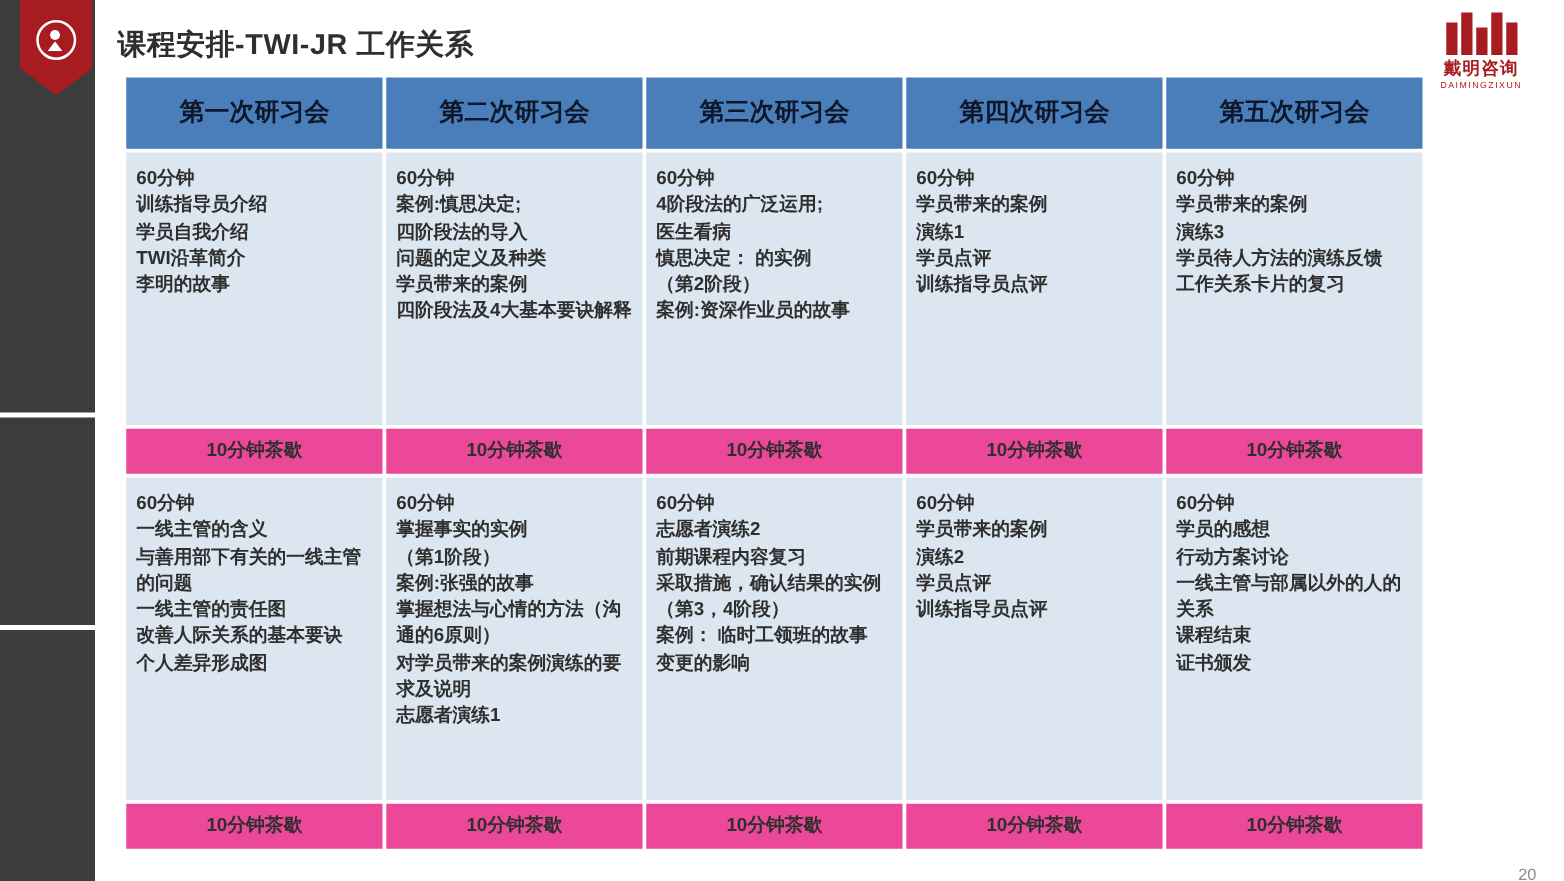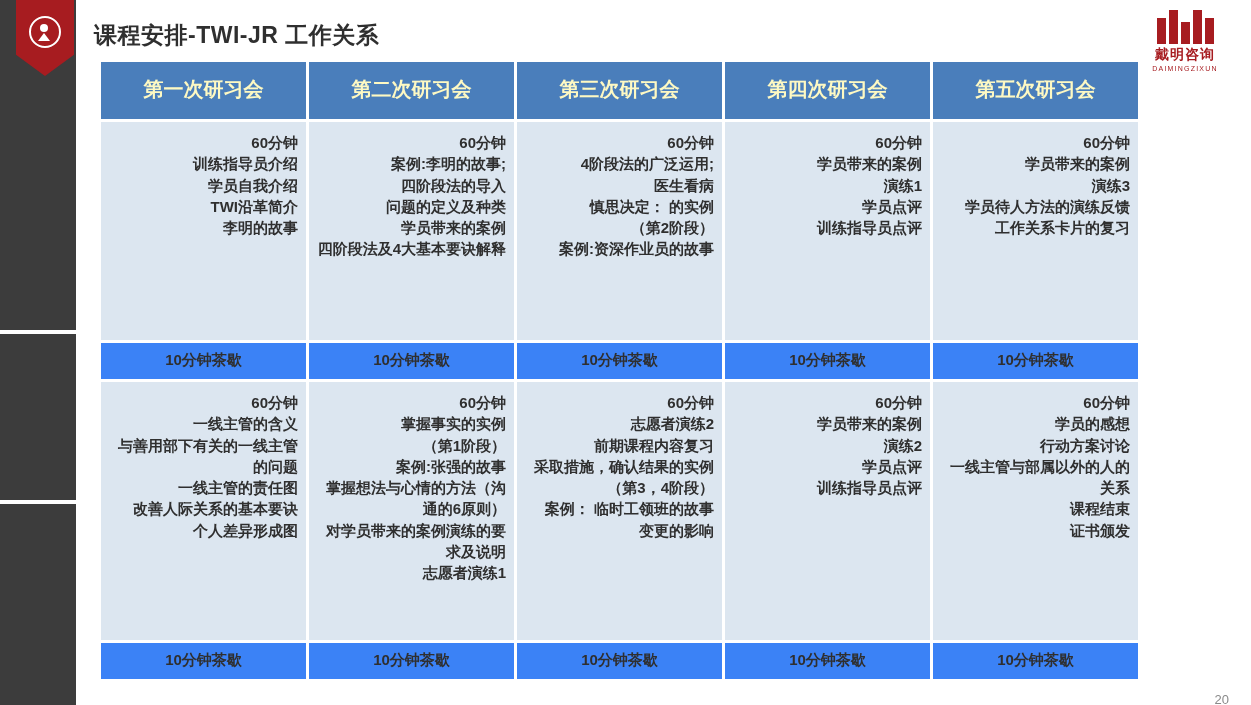--- a/index.html
+++ b/index.html
@@ -126,39 +126,39 @@
   .row {
     display: flex;
     gap: 3px;
   }
   .cell {
     flex: 1 1 0;
     box-sizing: border-box;
   }
   .header .cell {
     background: #4a7ebb;
-    color: #fef9c3;
+    color: #0f172a;
     font-size: 20px;
     font-weight: bold;
     text-align: center;
     padding: 14px 4px 16px 4px;
   }
   .body .cell {
     background: #dce6f0;
     color: #2f2f2f;
     font-size: 15px;
-    text-align: right;
+    text-align: left;
     padding: 10px 8px 12px 8px;
     line-height: 1.42;
     font-weight: bold;
   }
   .body.main1 .cell { min-height: 218px; }
   .body.main2 .cell { min-height: 258px; }
   .break .cell {
-    background: #3b82f6;
+    background: #ec4899;
     color: #2f2f2f;
     font-size: 15px;
     font-weight: bold;
     text-align: center;
     padding: 8px 4px 9px 4px;
   }
   .cell p {
     margin: 0;
   }
   
@@ -207,21 +207,21 @@
   <div class="row body main1">
     <div class="cell">
         <p>60分钟</p>
         <p>训练指导员介绍</p>
         <p>学员自我介绍</p>
         <p>TWI沿革简介</p>
         <p>李明的故事</p>
       </div>
     <div class="cell">
         <p>60分钟</p>
-        <p>案例:李明的故事;</p>
+        <p>案例:慎思决定;</p>
         <p>四阶段法的导入</p>
         <p>问题的定义及种类</p>
         <p>学员带来的案例</p>
         <p>四阶段法及4大基本要诀解释</p>
       </div>
     <div class="cell">
         <p>60分钟</p>
         <p>4阶段法的广泛运用;</p>
         <p>医生看病</p>
         <p>慎思决定： 的实例</p>

